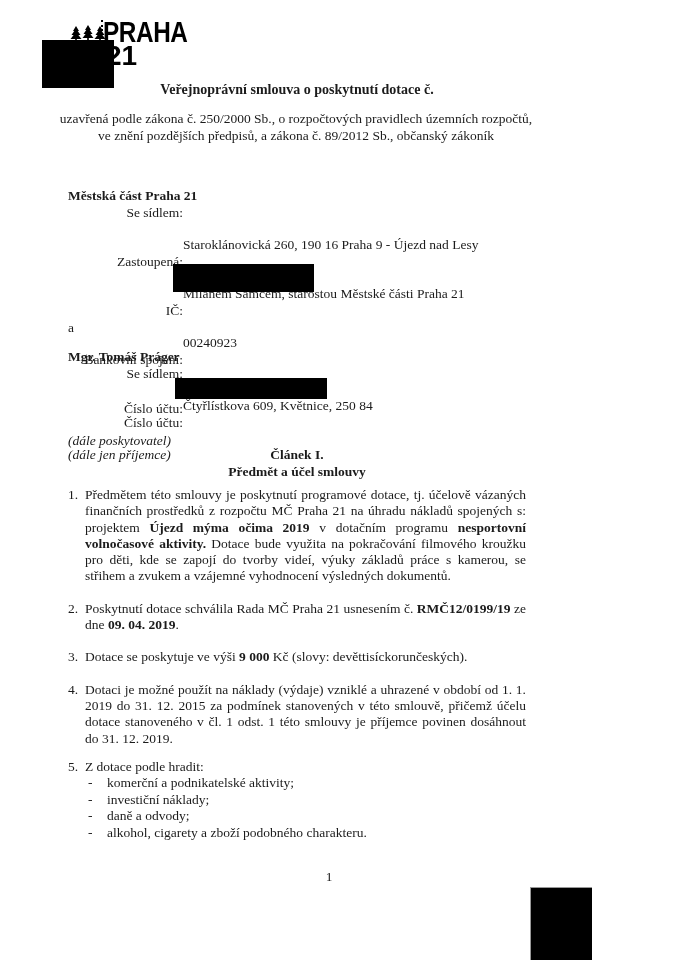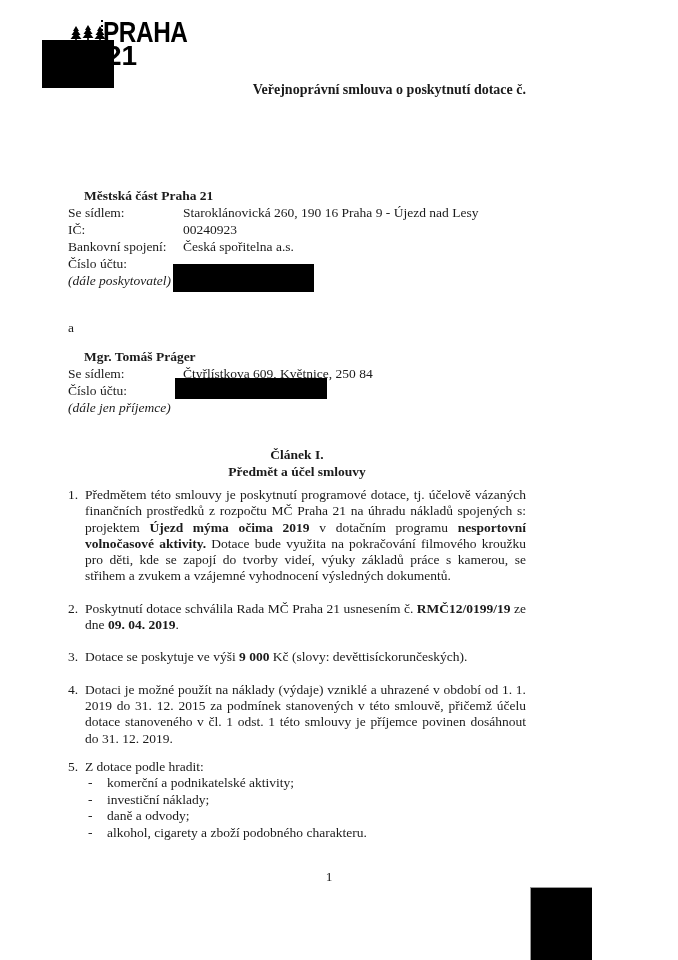--- a/index.html
+++ b/index.html
@@ -15,31 +15,31 @@
     font-family:"Liberation Sans",sans-serif;font-weight:700;font-size:29px;line-height:27px;
     letter-spacing:-0.5px;transform:scaleX(0.84);transform-origin:0 0;color:#000;
   }
   .logo-21{
     position:absolute;left:106px;top:43px;z-index:1;
     font-family:"Liberation Sans",sans-serif;font-weight:700;font-size:28px;line-height:26px;color:#000;
   }
   .logo-dots{position:absolute;left:101px;top:20px;height:19px;border-left:2px dotted #000;z-index:4;}
   .logo-redaction{position:absolute;left:42px;top:40px;width:72px;height:48px;background:#000;z-index:3;}
   
-  .doc-title{position:absolute;left:68px;right:66px;top:81px;text-align:right;font-weight:700;font-size:14px;}
+  .doc-title{position:absolute;left:68px;right:66px;top:81px;text-align:center;font-weight:700;font-size:14px;}
   .intro{position:absolute;left:40px;right:40px;top:111px;text-align:center;line-height:16.5px;}
   .between{position:absolute;left:68px;top:159px;}
   
   .party{position:absolute;left:68px;right:66px;line-height:17px;}
   .party.provider{top:187px;}
   .party.recipient{top:348px;}
-  .party-name{font-weight:700;margin-left:16px;}
+  .party-name{font-weight:700;}
   .prow{display:flex;}
-  .plbl{width:115px;flex:none;}
-  .pval{flex:1;}
+  .plbl{width:115px;flex:none;text-align:right;}
+  .pval{flex:1;margin-top:32px;}
   .alias{font-style:italic;}
   .redaction{position:absolute;background:#000;}
   .provider-redaction{left:105px;top:77px;width:141px;height:28px;}
   .recipient-redaction{left:107px;top:30px;width:152px;height:21px;}
   .conjunction{position:absolute;left:68px;top:319px;}
   
   .article-head{position:absolute;left:68px;right:66px;top:439px;text-align:center;font-weight:700;line-height:16.5px;margin-top:8px;}
   .paras{position:absolute;left:68px;right:66px;top:487px;line-height:16.3px;}
   .para{display:flex;margin-bottom:16px;}
   .para .num{width:17px;flex:none;}
@@ -79,26 +79,34 @@
           <rect x="29.2" y="14" width="1.6" height="4"></rect>
       </g>
     </svg>
     <div class="logo-dots"></div>
     <div class="logo-praha">PRAHA</div>
     <div class="logo-21">21</div>
     <div class="logo-redaction"></div>
   </div>
 
   <div class="doc-title">Veřejnoprávní smlouva o poskytnutí dotace č.</div>
+  <div class="intro">
+    <div>uzavřená podle zákona č. 250/2000 Sb., o rozpočtových pravidlech územních rozpočtů,</div>
+    <div>ve znění pozdějších předpisů, a zákona č. 89/2012 Sb., občanský zákoník</div>
+  </div>
 
   <div class="party provider">
     <div class="party-name">Městská část Praha 21</div>
     <div class="prow">
       <span class="plbl">Se sídlem:</span>
       <span class="pval">Staroklánovická 260, 190 16 Praha 9 - Újezd nad Lesy</span>
+    </div>
+    <div class="prow">
+      <span class="plbl">Zastoupená:</span>
+      <span class="pval">Milanem Samcem, starostou Městské části Praha 21</span>
     </div>
     <div class="prow">
       <span class="plbl">IČ:</span>
       <span class="pval">00240923</span>
     </div>
     <div class="prow">
       <span class="plbl">Bankovní spojení:</span>
       <span class="pval">Česká spořitelna a.s.</span>
     </div>
     <div class="prow">

